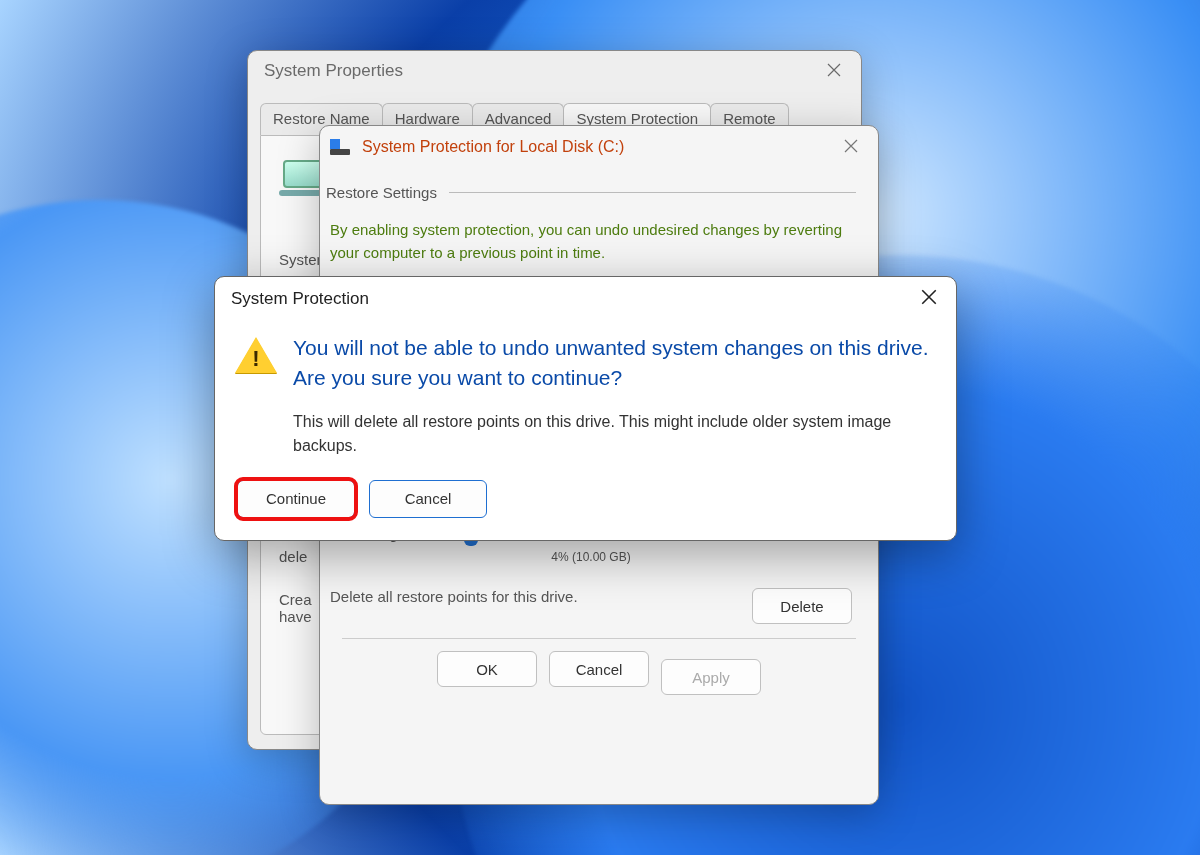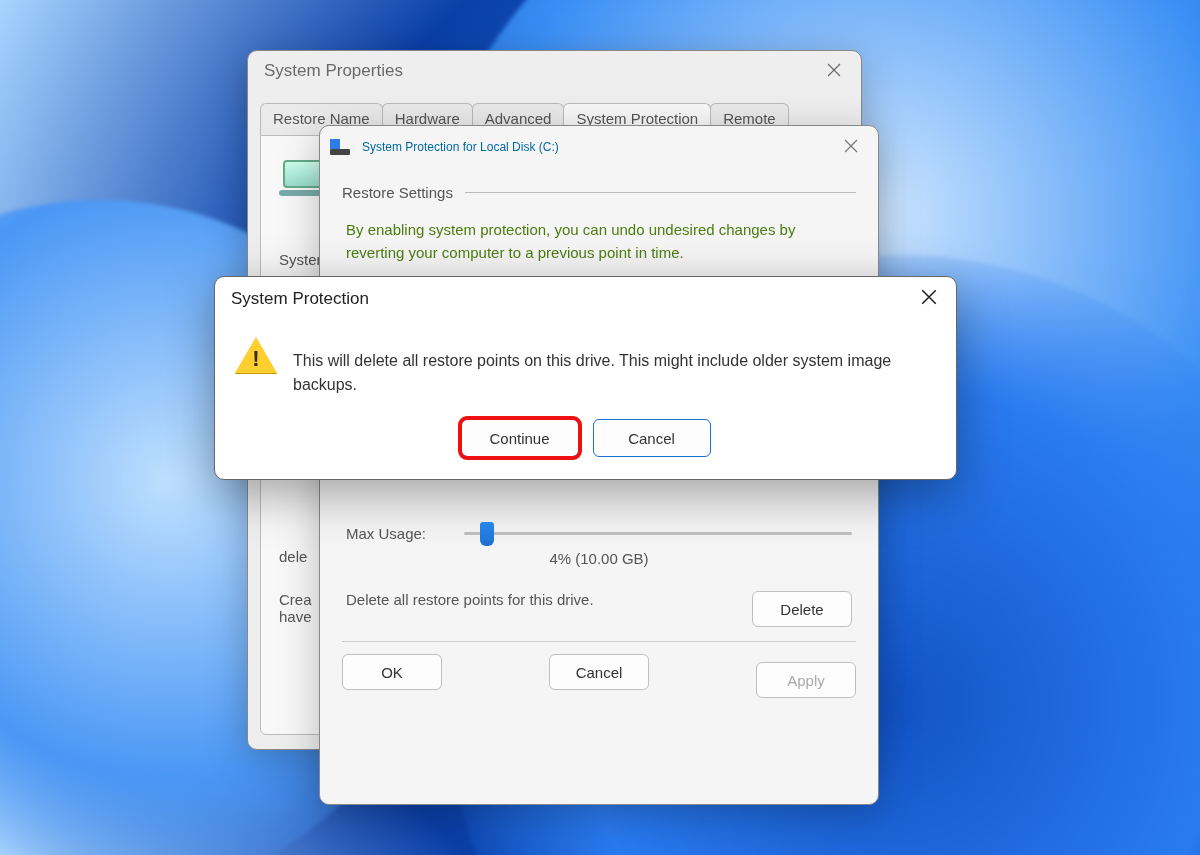--- a/index.html
+++ b/index.html
@@ -34,50 +34,50 @@
   .prot-icon .arm { position:absolute; left:0; bottom:0; width:48px; height:6px; background:#7aa; border-radius:3px; }
   .sysdesc { display: inline-block; width: 500px; font-size: 14px; color: #666; margin-left: 8px; }
   .syslabel { margin-top: 70px; color:#555; }
 
   
   #win-config { left: 319px; top: 125px; width: 560px; height: 680px; background: #f5f5f5; }
   #win-config .titlebar { height: 42px; }
   #win-config .titlebar .miniicon { width: 20px; height: 16px; position: relative; margin-right: 6px; }
   #win-config .titlebar .miniicon::before { content:""; position:absolute; width:10px; height:10px; top:0; left:0; background:#2b7de9; }
   #win-config .titlebar .miniicon::after { content:""; position:absolute; width:20px; height:6px; bottom:0; left:0; background:#444; border-radius:1px; }
-  .groupbox { margin: 16px 22px 0 22px; }
+  .groupbox { margin: 16px 22px 0 6px; }
   .grouptitle { display:flex; align-items:center; color:#555; font-size:15px; margin-bottom: 18px; }
   .grouptitle .line { flex:1; height:1px; background:#bbb; margin-left: 12px; }
   .groupbody { color:#4d7c0f; font-size:15px; line-height: 1.5; padding: 0 4px 12px 4px; }
   .slider-row { display:flex; align-items:center; gap:18px; margin: 6px 4px 6px 4px; }
   .sliderlabel { width: 100px; font-size:15px; color:#555; }
   .track { position: relative; flex:1; height: 22px; }
   .track .bar { position:absolute; left:0; right:0; top:10px; height:3px; background:#bfbfbf; border-radius:2px; }
   .track .thumb { position:absolute; top:0; left:4%; width:14px; height:24px; background: linear-gradient(#2a8df5,#1f6fd1); border-radius:3px 3px 6px 6px; }
-  .slider-valrow { text-align:center; font-size:15px; color:#555; margin-bottom: 24px; }
+  .slider-valrow { text-align:center; font-size:12px; color:#555; margin-bottom: 24px; }
   .delete-row { display:flex; align-items:flex-start; gap:0; margin: 10px 4px 14px 4px; }
   .delete-row .text { flex:1; font-size:15px; color:#555; }
   .thinrule { height:1px; background:#ccc; margin: 12px 22px; }
-  .footer-row { display:flex; justify-content:space-between; gap:12px; margin: 8px 22px 18px 22px; }
+  .footer-row { display:flex; justify-content:center; gap:12px; margin: 8px 22px 18px 22px; }
   .btn { min-width: 100px; height: 36px; background:#fdfdfd; border:1px solid #c0c0c0; border-radius:6px; font-size:15px; color:#333; cursor:pointer; }
   .btn.primary { border-color:#1f6fd1; }
   .btn.disabled { color:#aaa;margin-top:8px; }
 
   
   #win-confirm { left: 214px; top: 276px; width: 743px; background:#fff; border:1px solid #666; border-radius:10px; box-shadow: 0 14px 50px rgba(0,0,0,.35); }
   #win-confirm .titlebar { height: 44px; }
   #win-confirm .title { color:#222; font-size:17px; }
   #win-confirm .close-x { color:#222; }
   .confirm-body { display:flex; padding: 12px 26px 12px 20px; gap: 16px; }
   .warning-icon { width: 42px; height: 38px; flex:none; position:relative; margin-top:4px; }
   .warning-icon .tri { width:0; height:0; border-left:21px solid transparent; border-right:21px solid transparent; border-bottom:36px solid #ffcf30; filter: drop-shadow(0 1px 0 #c79a00); }
   .warning-icon .bang { position:absolute; left:0; right:0; top:9px; text-align:center; font-weight:700; font-size:22px; color:#3a2a00; }
   .headline { font-size:21px; color:#0a4aa8; line-height:1.45; }
   .subtext { font-size:16px; color:#333; line-height:1.5; margin-top: 16px; }
-  .confirm-footer { display:flex; justify-content:center; gap:14px; padding: 10px 22px 22px 22px; }
+  .confirm-footer { display:flex; justify-content:flex-start; gap:14px; padding: 10px 22px 22px 22px; }
   .confirm-footer .btn { min-width: 118px; height: 38px; }
   .highlight { outline: 4px solid #e11; outline-offset: -1px; }
 </style>
 </head>
 <body>
 
 <div class="bg-swirl s1"></div>
 <div class="bg-swirl s2"></div>
 <div class="bg-swirl s3"></div>
 
@@ -106,21 +106,21 @@
     <div style="height:280px"></div>
     <div class="syslabel" style="margin-top:0;">dele</div>
     <div class="syslabel" style="margin-top:26px;">Crea</div>
     <div class="syslabel" style="margin-top:0;">have</div>
   </div>
 </div>
 
 <div id="win-config" class="window">
   <div class="titlebar">
     <span class="miniicon"></span>
-    <div class="title" style="color:#0369a1;font-size:12px;">System Protection for Local Disk (C:)</div>
+    <div class="title" style="color:#c2410c;font-size:16px;">System Protection for Local Disk (C:)</div>
     <div class="close-x">
       <svg width="16" height="16" viewBox="0 0 16 16">
           <path d="M2 2 L14 14 M14 2 L2 14" stroke="#777" stroke-width="1.2" fill="none"></path>
         </svg>
     </div>
   </div>
 
   <div class="groupbox">
     <div class="grouptitle">
       <span>Restore Settings</span>
@@ -163,20 +163,21 @@
           <path d="M2 2 L14 14 M14 2 L2 14" stroke="#222" stroke-width="1.4" fill="none"></path>
         </svg>
     </div>
   </div>
   <div class="confirm-body">
     <div class="warning-icon">
       <div class="tri"></div>
         <div class="bang">!</div>
     </div>
     <div style="flex:1">
+      <div class="headline">You will not be able to undo unwanted system changes on this drive. Are you sure you want to continue?</div>
       <div class="subtext">This will delete all restore points on this drive. This might include older system image backups.</div>
     </div>
   </div>
   <div class="confirm-footer">
     <button class="btn primary highlight">Continue</button>
     <button class="btn primary">Cancel</button>
   </div>
 </div>
 
 </body></html>

